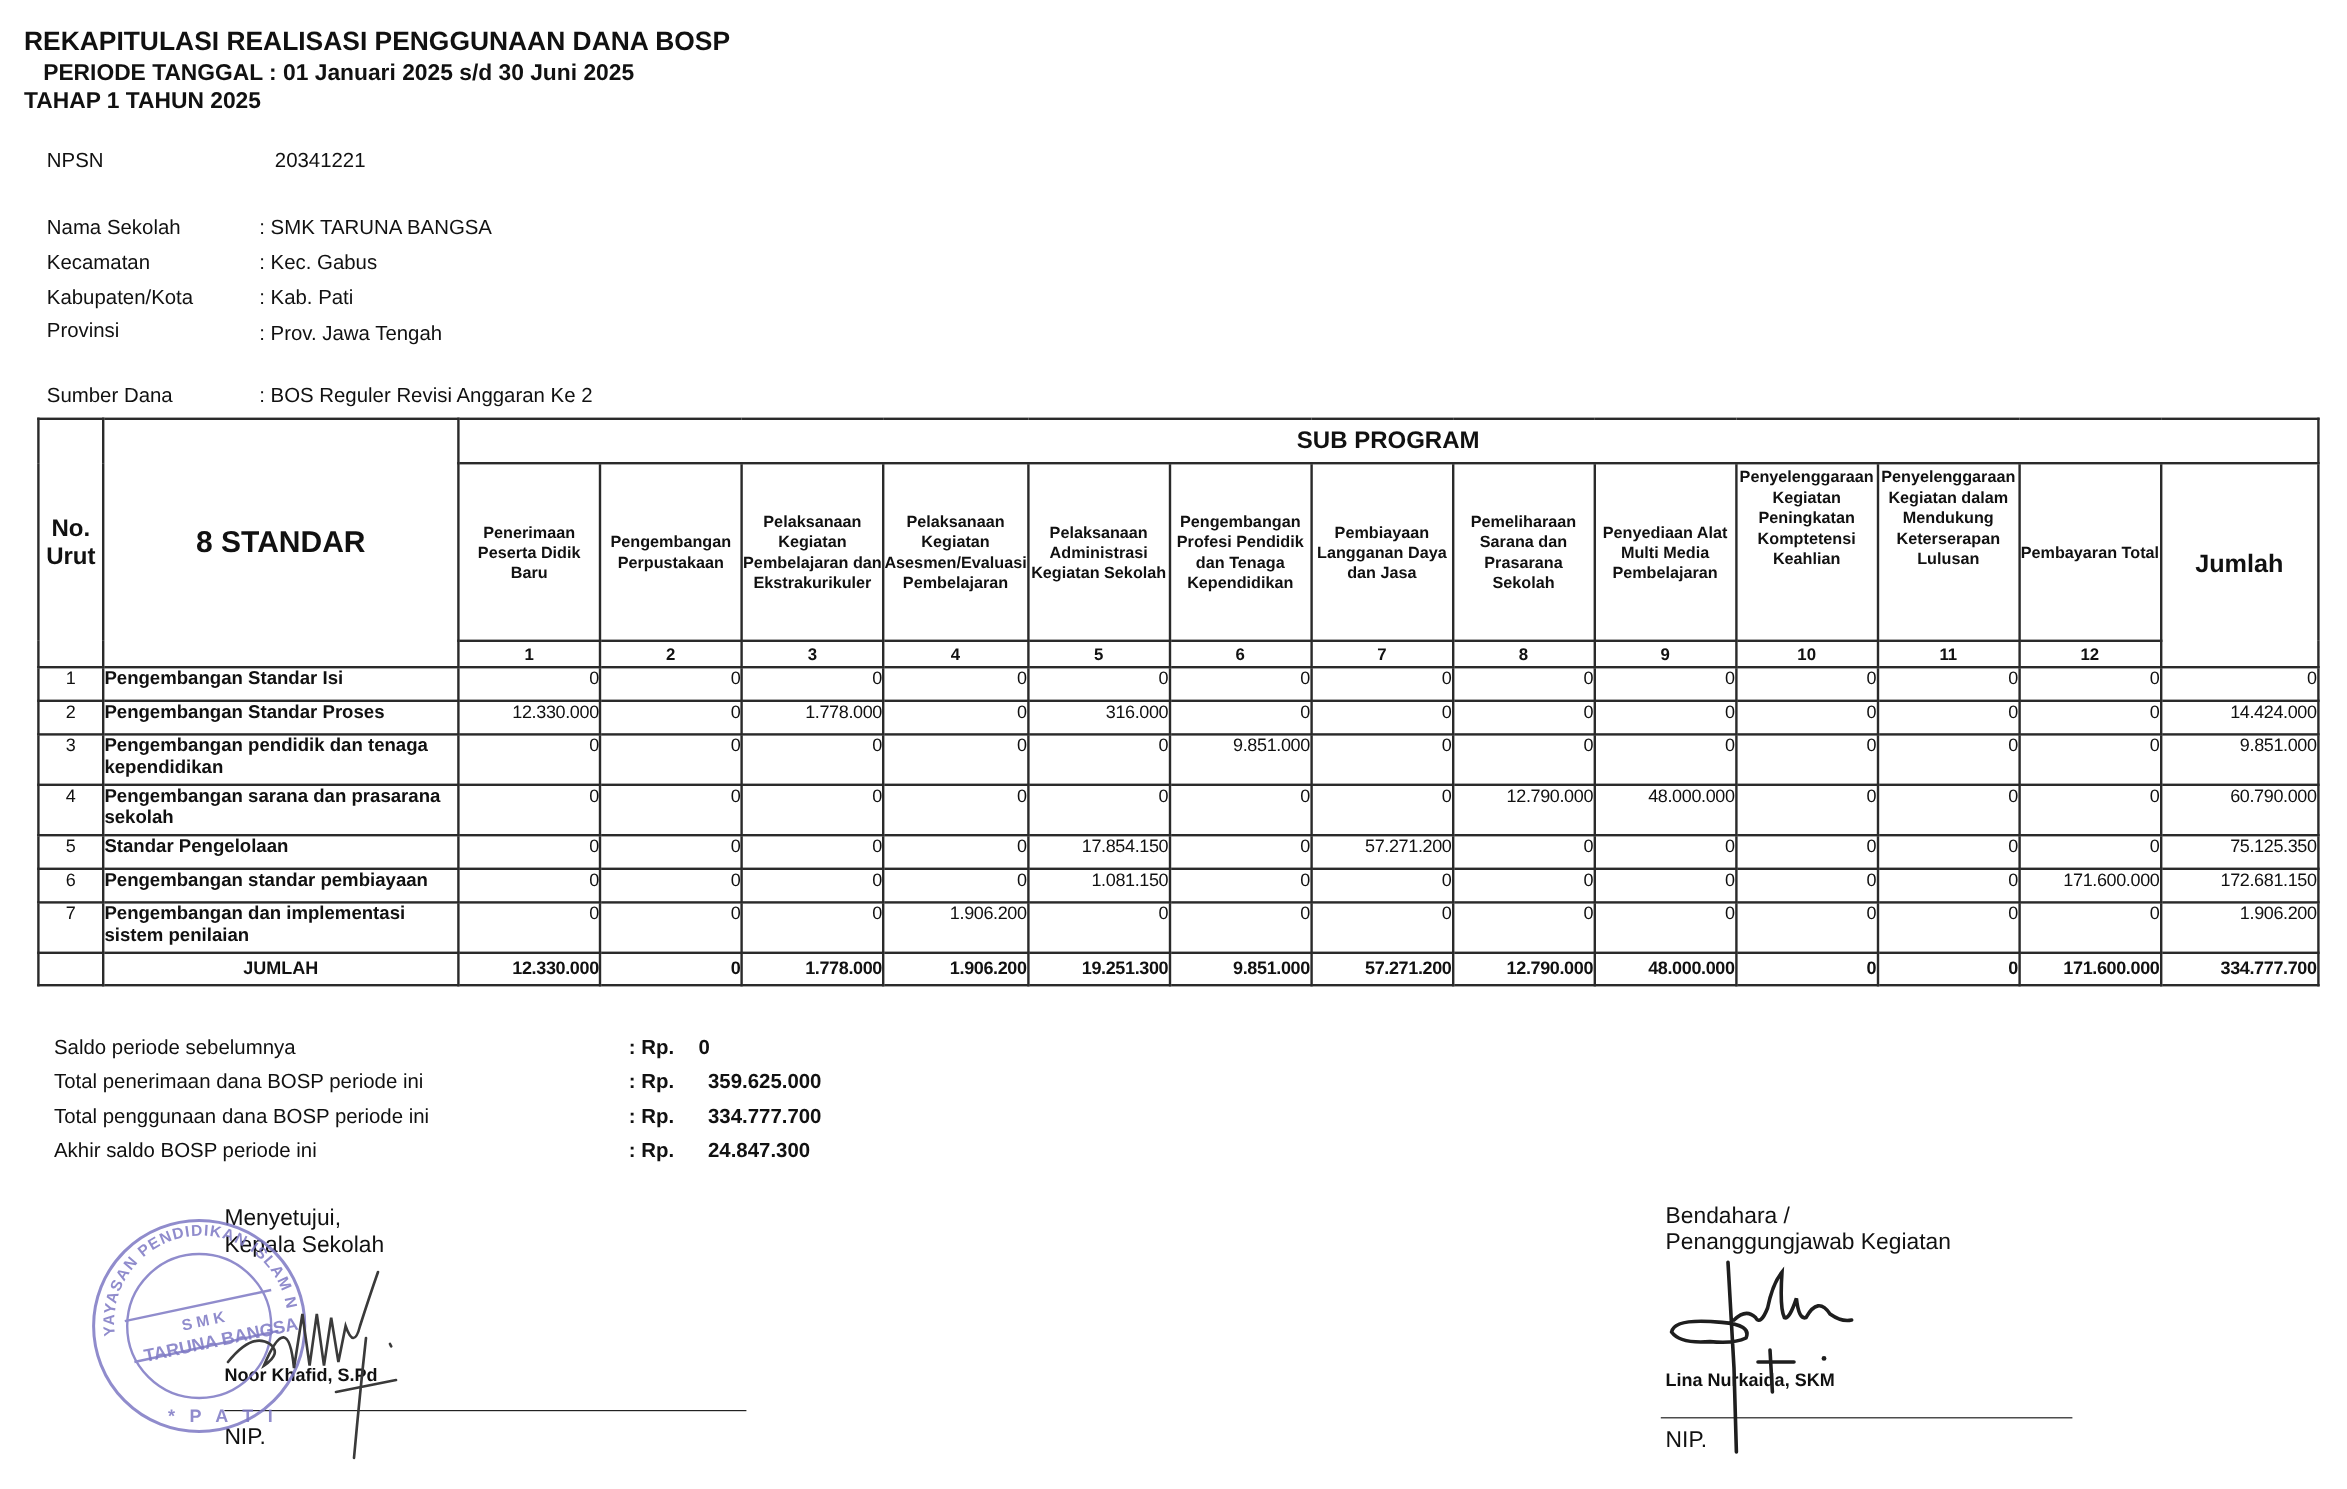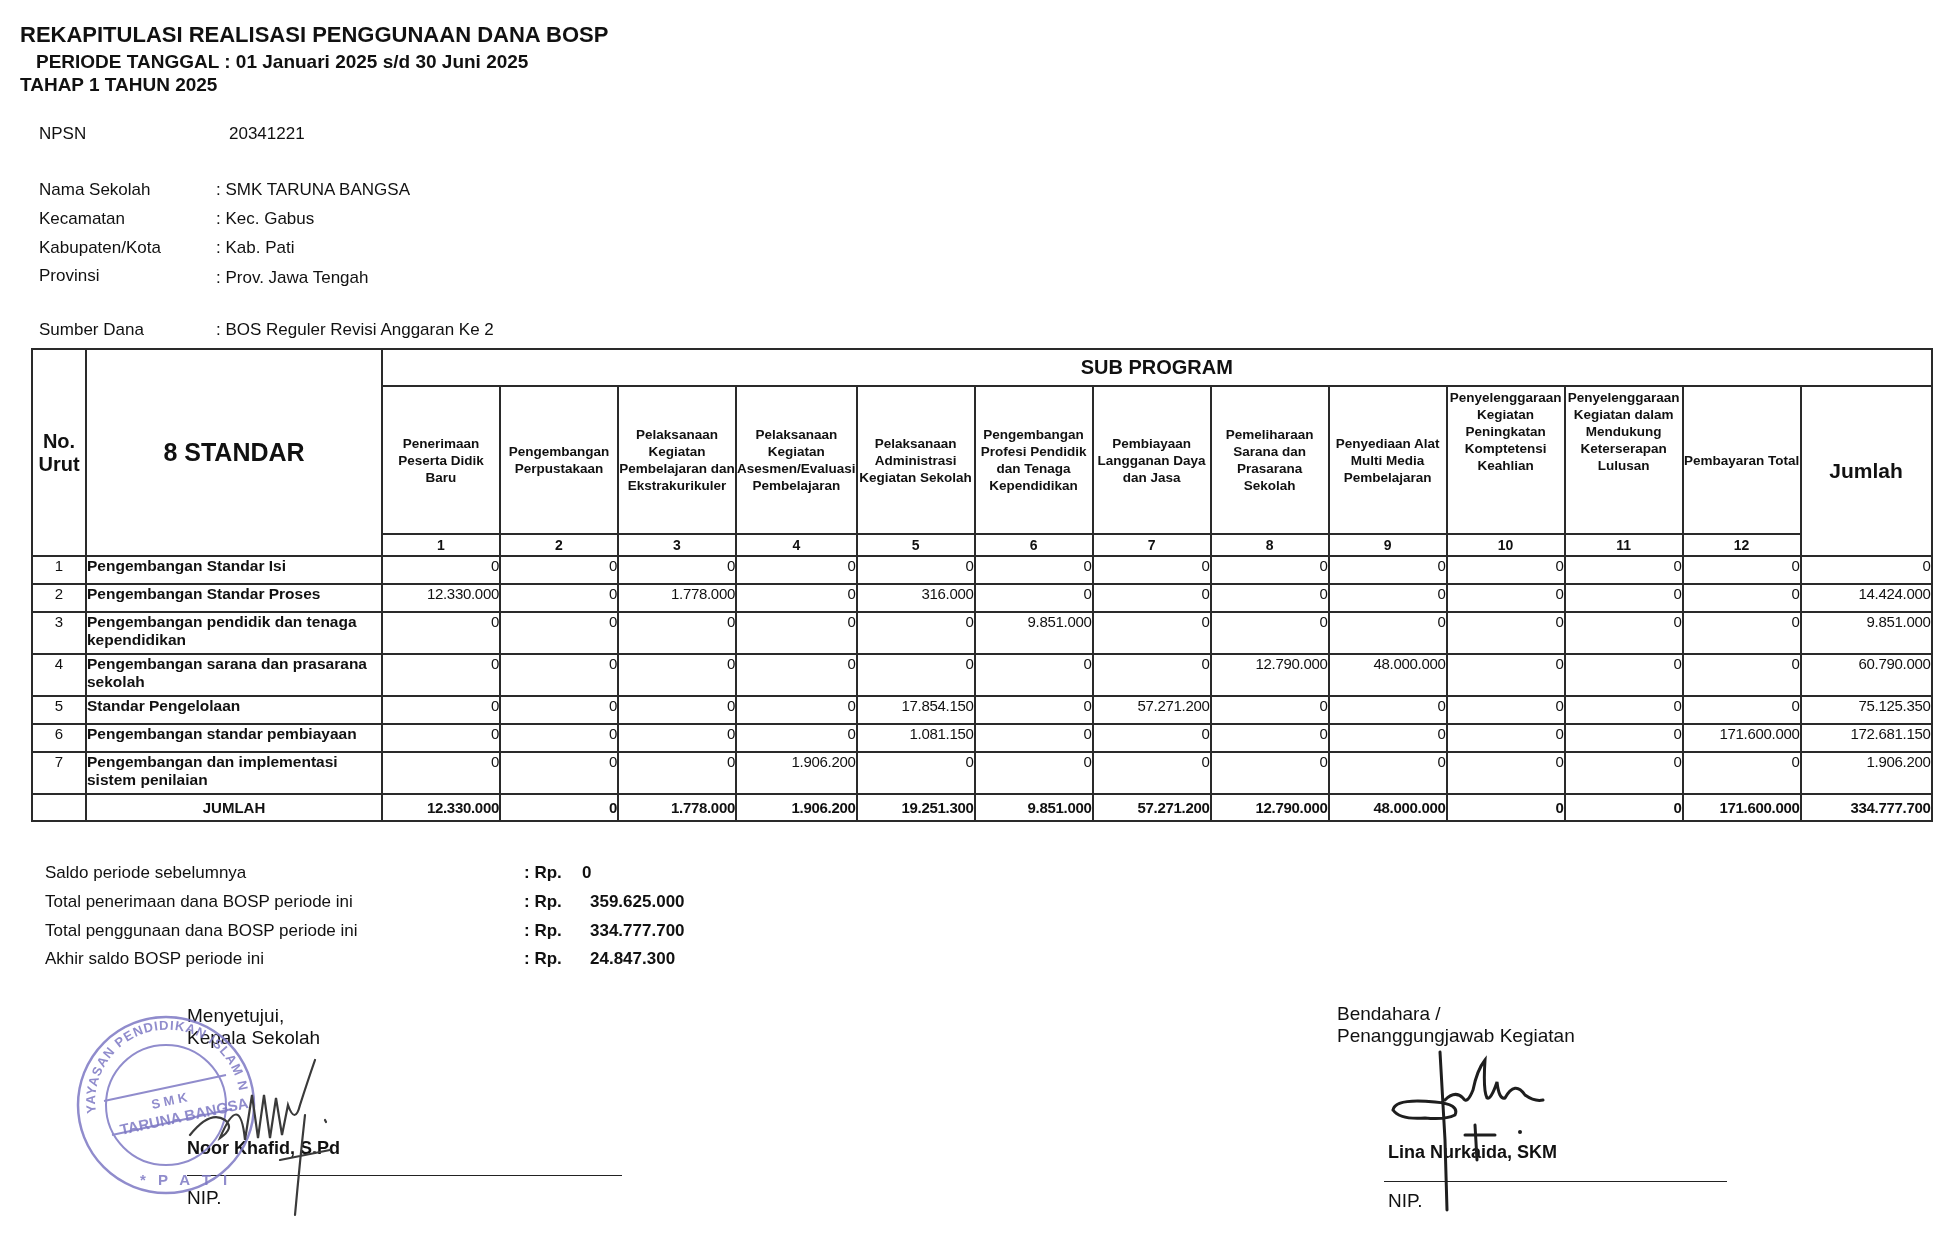--- a/index.html
+++ b/index.html
@@ -40,22 +40,22 @@
   tr.total td { height: 25px; font-weight: bold; vertical-align: middle; padding-top: 0; }
   tr.total .c-std { text-align: center; font-size: 15px; }
 
   .summary { position: absolute; left: 45px; top: 863px; font-size: 17px; }
   .summary .row { position: absolute; left: 0; white-space: nowrap; height: 22px; }
   .summary .lbl { position: absolute; left: 0; }
   .summary .rp { position: absolute; left: 479px; font-weight: bold; }
   .summary .amt { position: absolute; left: 545px; font-weight: bold; }
 
   .sig-left { position: absolute; left: 187px; top: 1005px; font-size: 19px; line-height: 22px; }
-  .sig-right { position: absolute; left: 1337px; top: 1003px; font-size: 19px; line-height: 22px; }
-  .sig-name { position: absolute; font-size: 18px; font-weight: bold; white-space: nowrap; }
+  .sig-right { position: absolute; left: 1388px; top: 1003px; font-size: 19px; line-height: 22px; }
+  .sig-name { position: absolute; font-size: 15px; font-weight: bold; white-space: nowrap; }
   .sig-line { position: absolute; height: 0; border-top: 1.5px solid #222; }
   .sig-nip { position: absolute; font-size: 19px; }
   .stamp { position: absolute; left: 74px; top: 1013px; width: 185px; height: 185px; }
   .signature { position: absolute; }
 </style>
 </head>
 <body>
 
 <div class="title-block">
   <div class="t1">REKAPITULASI REALISASI PENGGUNAAN DANA BOSP</div>

